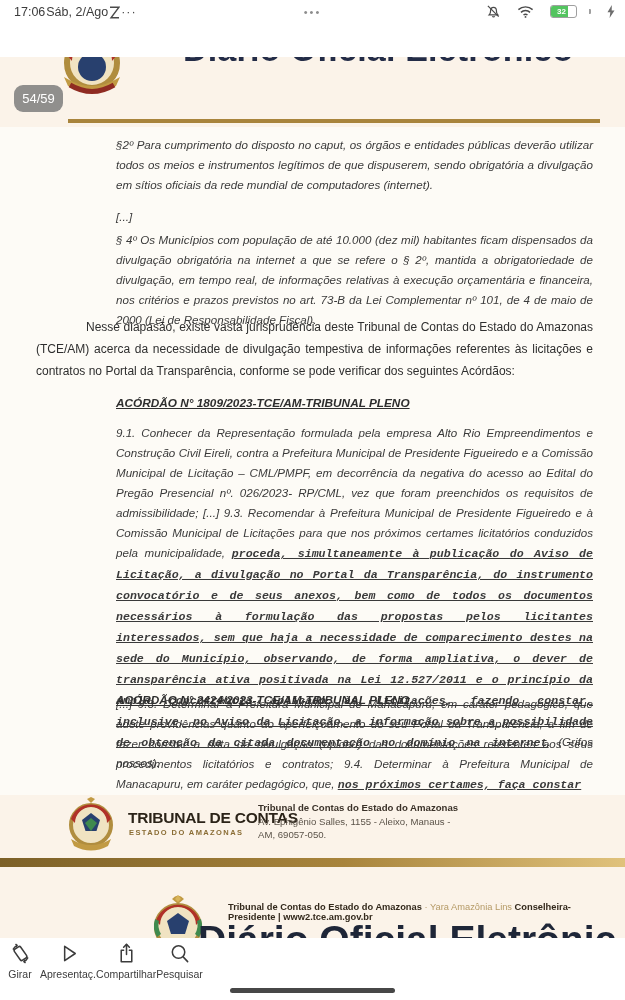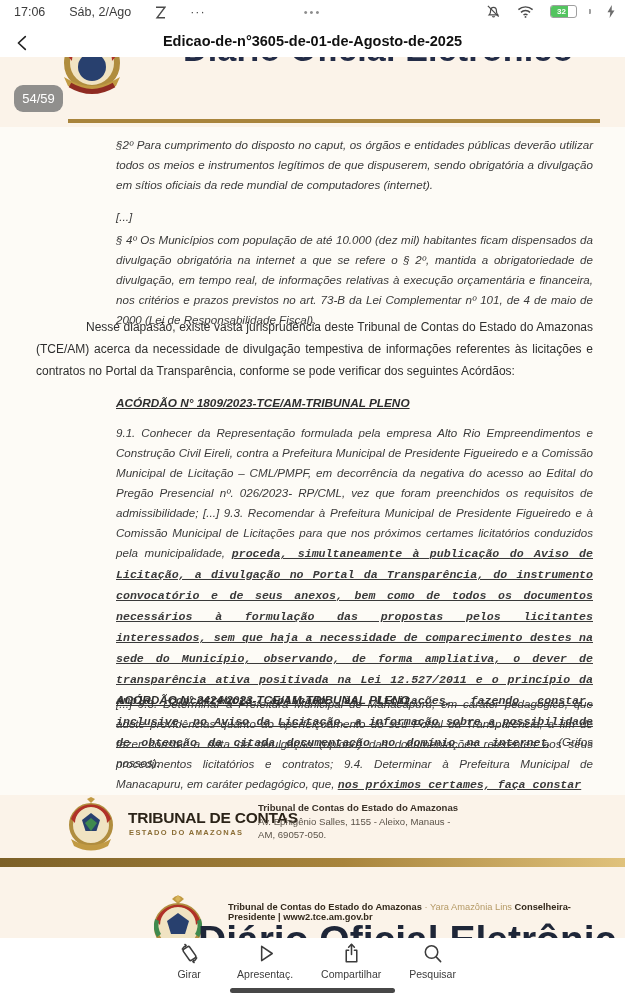--- a/index.html
+++ b/index.html
@@ -4,21 +4,21 @@
 <style>
   * { margin:0; padding:0; box-sizing:border-box; }
   html,body { background:#e9e9e9; }
   .screen {
     position:relative; width:625px; height:1000px; margin:0 auto;
     background:#ffffff; overflow:hidden;
     font-family:"Liberation Sans", sans-serif; color:#222;
   }
   
   .status-bar { position:absolute; top:0; left:0; right:0; height:26px; background:#fff; }
-  .sb-left { position:absolute; left:14px; top:5px; display:flex; align-items:center; gap:24px;
+  .sb-left { position:absolute; left:14px; top:5px; display:flex; align-items:center; gap:1px;
              font-size:12.5px; color:#3c3c3c; }
   .sb-center { position:absolute; left:0; right:0; top:6px; text-align:center;
                font-size:11px; letter-spacing:2px; color:#8d8d8d; }
   .sb-right { position:absolute; right:10px; top:4px; display:flex; align-items:center; gap:16px; }
   .battery { position:relative; width:27px; height:13px; border:1px solid #9f9f9f; border-radius:3px; overflow:hidden; background:#fff; }
   .battery-fill { position:absolute; left:0; top:0; bottom:0; width:68%; background:#53c45f; }
   .battery-num { position:absolute; left:0; right:4px; top:0; bottom:0; display:flex; align-items:center; justify-content:center;
                  font-size:8px; color:#fff; font-weight:bold; }
   .battery-tip { width:2px; height:5px; background:#9f9f9f; border-radius:0 1px 1px 0; margin-left:-4px; }
   
@@ -62,21 +62,21 @@
   .pf-col { position:absolute; top:6px; font-size:9.6px; line-height:13.5px; color:#5b5349; }
   .pf-col .b { font-weight:bold; color:#3a3128; }
   .page-sep { position:absolute; left:0; top:801px; right:0; height:9px;
               background:linear-gradient(90deg,#7c6027,#a8843c 55%,#e0c27c); }
   
   .p2-head { position:absolute; left:228px; top:845px; width:380px; font-size:9.3px; color:#3a3128; }
   .p2-head .b { font-weight:bold; color:#33291c; }
   .p2-head .muted { color:#b59a66; }
   
   .toolbar { position:absolute; left:0; top:938px; right:0; height:62px; background:#fff; }
-  .tb-items { position:absolute; left:0; right:0; top:4px; display:flex; justify-content:center; gap:28px; }
+  .tb-items { position:absolute; left:0; right:0; top:4px; display:flex; justify-content:flex-start; }
   .tb-item { display:flex; flex-direction:column; align-items:center; gap:3px; cursor:pointer; min-width:40px; }
   .tb-label { font-size:10.5px; color:#3c3c3c; }
   .gesture-bar { position:absolute; left:230px; top:50px; width:165px; height:5px; border-radius:3px; background:#474747; }
   svg { display:block; }
 </style>
 </head>
 <body>
 
 <div class="screen">
 
@@ -114,28 +114,20 @@
       </span>
       <span class="battery-tip"></span>
       <span>
         <svg width="8" height="13" viewBox="0 0 8 13" fill="#6d6d6d">
           <path d="M4.8 0 L0.5 7.2 h2.8 L2.6 13 L7.5 5.4 h-2.8 Z"></path>
         </svg>
       </span>
     </div>
   </div>
 
-  <div class="title-bar">
-    <div class="back-btn">
-      <svg width="22" height="22" viewBox="0 0 24 24" fill="none" stroke="#222" stroke-width="1.8" stroke-linecap="round" stroke-linejoin="round">
-        <path d="M14.5 5 L7 12 L14.5 19"></path>
-      </svg>
-    </div>
-    <div class="doc-title">Edicao-de-n°3605-de-01-de-Agosto-de-2025</div>
-  </div>
 
   <div class="viewer">
     <div class="body-zone"></div>
 
     <div class="masthead1">
       <span>Diário Oficial Eletrônico</span>
     </div>
 
     <div class="emblem" style="left:58px; top:0; width:68px; height:48px;">
       <svg width="68" height="80" viewBox="0 0 68 80" style="margin-top:-32px;">

